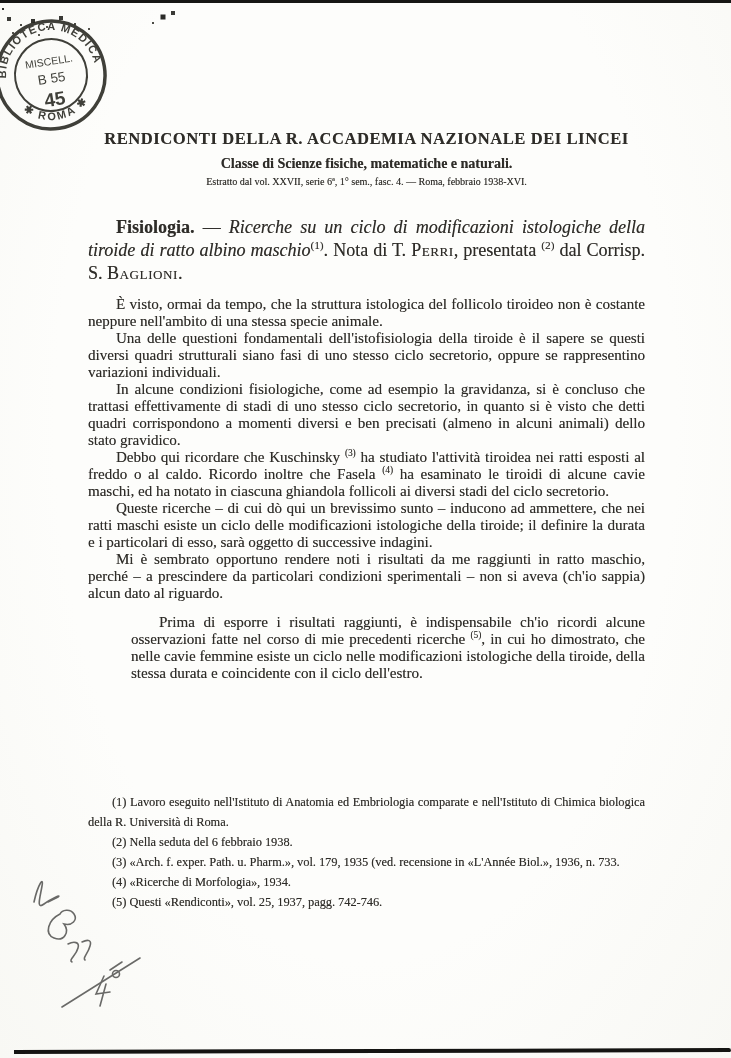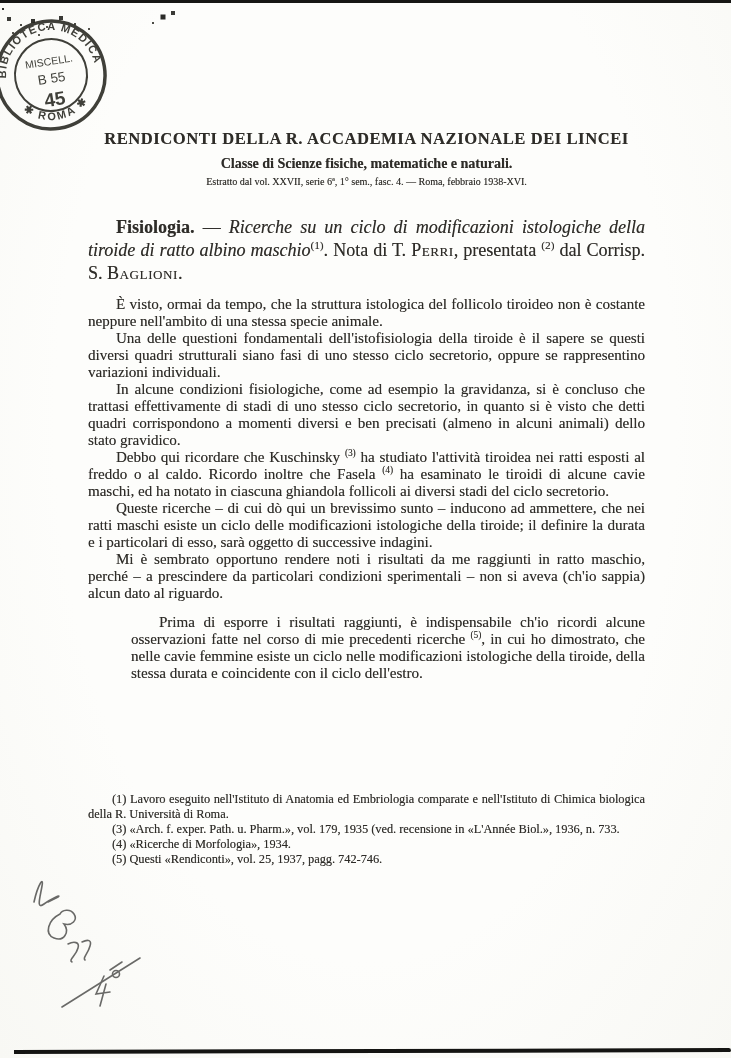--- a/index.html
+++ b/index.html
@@ -37,21 +37,21 @@
   .sc { font-variant:small-caps; letter-spacing:0.6px; }
   .section-label { font-weight:bold; }
 
   
   .body-block { top:296px; font-size:15px; line-height:17px; text-align:justify; }
   .body-block p { margin:0; text-indent:28px; }
   .body-block p.gap { margin-top:12px;margin-left:43px; }
   sup { font-size:0.62em; vertical-align:super; line-height:0; }
 
   
-  .footnotes { top:792px; font-size:12.3px; line-height:15px; text-align:justify; }
+  .footnotes { top:792px; font-size:12.3px; line-height:20px; text-align:justify; }
   .footnotes p { margin:0; text-indent:24px; }
 
   
   .handwriting { position:absolute; left:8px; top:872px; opacity:0.9; }
   .handwriting path, .handwriting circle { stroke:#5a5a58; stroke-width:1.6; fill:none; stroke-linecap:round; }
 </style>
 </head>
 <body>
 
 <div class="page">
@@ -92,20 +92,21 @@
     <p>Una delle questioni fondamentali dell'istofisiologia della tiroide è il sapere se questi diversi quadri strutturali siano fasi di uno stesso ciclo secretorio, oppure se rappresentino variazioni individuali.</p>
     <p>In alcune condizioni fisiologiche, come ad esempio la gravidanza, si è concluso che trattasi effettivamente di stadi di uno stesso ciclo secretorio, in quanto si è visto che detti quadri corrispondono a momenti diversi e ben precisati (almeno in alcuni animali) dello stato gravidico.</p>
     <p><span>Debbo qui ricordare che Kuschinsky </span><sup>(3)</sup><span> ha studiato l'attività tiroidea nei ratti esposti al freddo o al caldo. Ricordo inoltre che Fasela </span><sup>(4)</sup><span> ha esaminato le tiroidi di alcune cavie maschi, ed ha notato in ciascuna ghiandola follicoli ai diversi stadi del ciclo secretorio.</span></p>
     <p>Queste ricerche – di cui dò qui un brevissimo sunto – inducono ad ammettere, che nei ratti maschi esiste un ciclo delle modificazioni istologiche della tiroide; il definire la durata e i particolari di esso, sarà oggetto di successive indagini.</p>
     <p>Mi è sembrato opportuno rendere noti i risultati da me raggiunti in ratto maschio, perché – a prescindere da particolari condizioni sperimentali – non si aveva (ch'io sappia) alcun dato al riguardo.</p>
     <p class="gap"><span>Prima di esporre i risultati raggiunti, è indispensabile ch'io ricordi alcune osservazioni fatte nel corso di mie precedenti ricerche </span><sup>(5)</sup><span>, in cui ho dimostrato, che nelle cavie femmine esiste un ciclo nelle modificazioni istologiche della tiroide, della stessa durata e coincidente con il ciclo dell'estro.</span></p>
   </div>
 
   <div class="block footnotes scan-text">
     <p>(1) Lavoro eseguito nell'Istituto di Anatomia ed Embriologia comparate e nell'Istituto di Chimica biologica della R. Università di Roma.</p>
+    <p>(2) Nella seduta del 6 febbraio 1938.</p>
     <p>(3) «Arch. f. exper. Path. u. Pharm.», vol. 179, 1935 (ved. recensione in «L'Année Biol.», 1936, n. 733.</p>
     <p>(4) «Ricerche di Morfologia», 1934.</p>
     <p>(5) Questi «Rendiconti», vol. 25, 1937, pagg. 742-746.</p>
   </div>
 
   <svg class="handwriting" width="180" height="170" viewBox="0 0 180 170">
     <path d="M 26,30 C 30,12 36,4 34,14 C 32,26 28,38 36,32 C 44,26 54,22 50,25 L 40,30"></path>
     <path d="M 52,42 C 40,48 36,62 46,66 C 56,70 62,60 56,52 C 64,54 70,48 66,42 C 62,36 54,38 52,42"></path>
     <path d="M 60,72 C 66,69 72,70 70,76 C 68,84 60,88 64,90"></path>
     <path d="M 74,70 C 80,67 84,68 82,74 C 80,82 74,86 77,88"></path>

